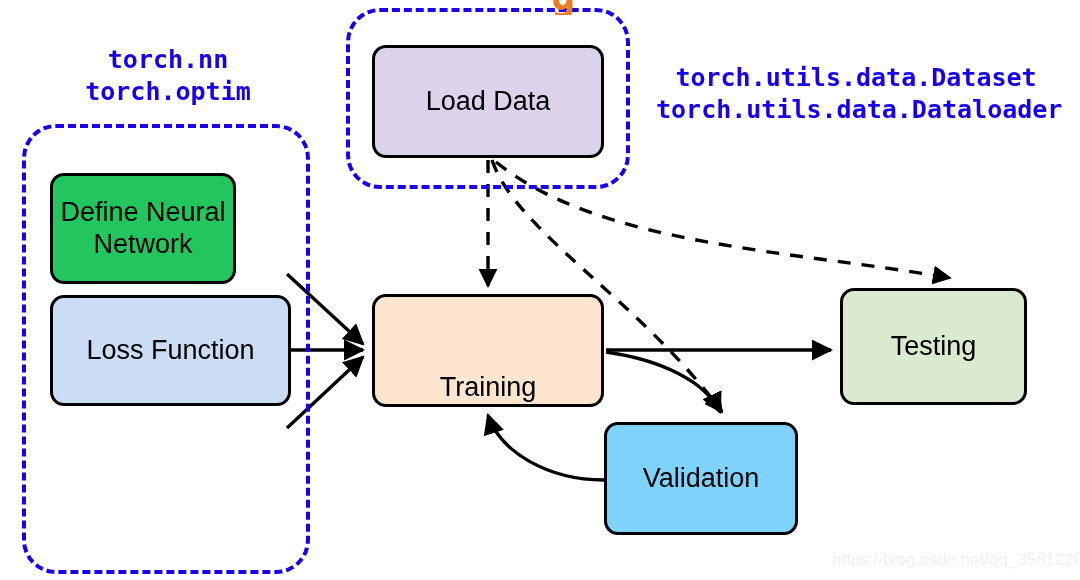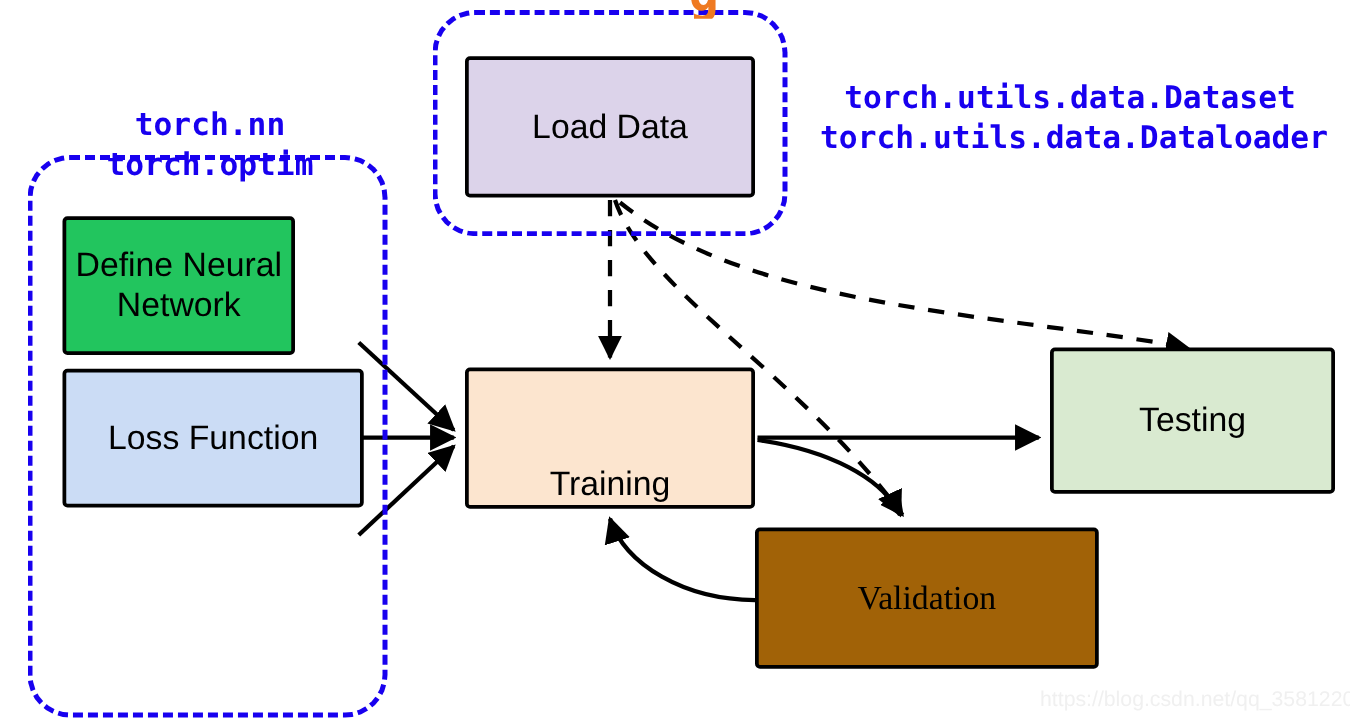--- a/index.html
+++ b/index.html
@@ -23,21 +23,21 @@
     left: 0;
     top: 0;
     width: 1080px;
     height: 580px;
     pointer-events: none;
   }
   .node {
     position: absolute;
     box-sizing: border-box;
     border: 3px solid #000000;
-    border-radius: 4px;
+    border-radius: 14px;
     display: flex;
     align-items: center;
     justify-content: center;
     text-align: center;
     color: #000000;
     font-size: 27px;
     line-height: 1.18;
     font-family: "Liberation Sans", sans-serif;
     z-index: 3;
   }
@@ -129,29 +129,29 @@
 
   <div class="node" id="node-loss_fn" style="left: 50px; top: 295px; width: 241px; height: 111px; background: rgb(203, 220, 245);">
     <span class="node-label">Loss Function</span>
   </div>
 
 
   <div class="node" id="node-training" style="left: 372px; top: 294px; width: 232px; height: 113px; background: rgb(252, 229, 207); align-items: flex-end;">
     <span class="node-label">Training</span>
   </div>
 
-  <div class="node" id="node-testing" style="left: 840px; top: 278px; width: 228px; height: 117px; background: rgb(217, 234, 208);">
+  <div class="node" id="node-testing" style="left: 840px; top: 288px; width: 187px; height: 117px; background: rgb(217, 234, 208);">
     <span class="node-label">Testing</span>
   </div>
 
-  <div class="node" id="node-validation" style="left: 604px; top: 422px; width: 275px; height: 113px; background: #a16207; font-family: Liberation Serif, serif;">
+  <div class="node" id="node-validation" style="left: 604px; top: 422px; width: 194px; height: 113px; background: #7dd3fc;">
     <span class="node-label">Validation</span>
   </div>
 
-  <div class="code-label" id="cl-torch_nn" style="left: 58px; top: 44px; width: 220px; margin-top: 40px;">torch.nn
+  <div class="code-label" id="cl-torch_nn" style="left: 58px; top: 44px; width: 220px;">torch.nn
 torch.optim</div>
 
   <div class="code-label" id="cl-torch_utils" style="left: 656px; top: 62px; width: 400px;">torch.utils.data.Dataset
 torch.utils.data.Dataloader</div>
 
   <div class="orange-mark" id="orange-mark" style="left: 551px; top: -27px; width: 40px; height: 42px;">g</div>
 
   <div class="watermark" id="watermark" style="left: 832px; top: 550px;">https://blog.csdn.net/qq_35812205</div>
 
 </div>

